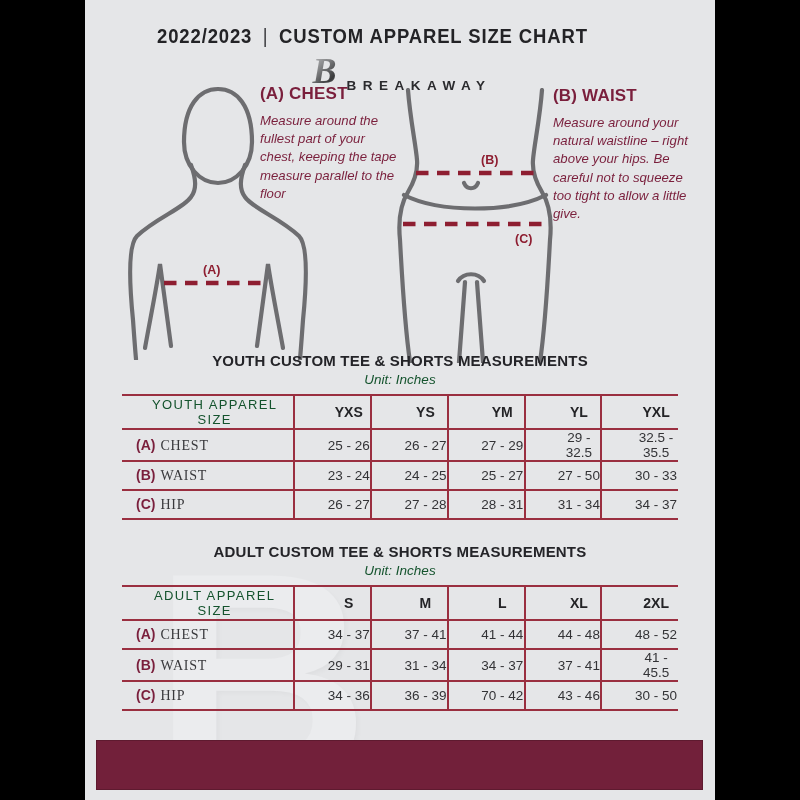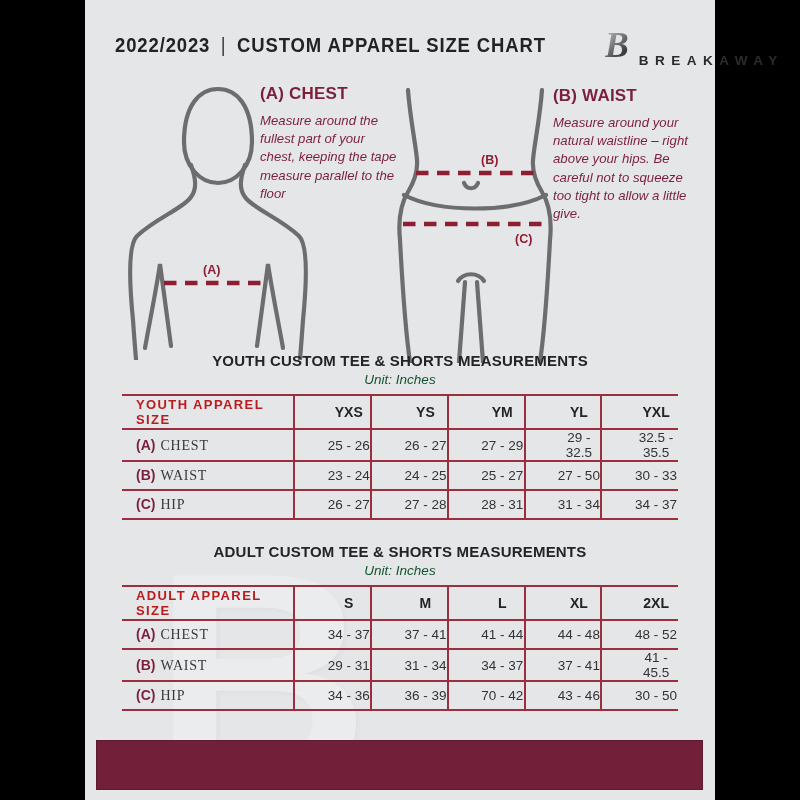--- a/index.html
+++ b/index.html
@@ -13,21 +13,21 @@
   *{margin:0;padding:0;box-sizing:border-box;}
   html,body{width:800px;height:800px;background:#000;overflow:hidden;
     font-family:"Liberation Sans","DejaVu Sans",sans-serif;}
   .canvas{position:relative;width:800px;height:800px;background:#000;}
   .page{position:absolute;left:85px;top:0;width:630px;height:800px;background:var(--page-bg);}
 
   .watermark{position:absolute;left:68px;top:528px;font-size:300px;line-height:1;
     font-weight:700;color:#f0f1f3;opacity:.55;z-index:0;
     text-shadow:3px 3px 4px rgba(0,0,0,.05);}
 
-  .layer{position:absolute;z-index:1;}
+  .layer{position:absolute;z-index:1;flex-direction:column;}
 
   
   .header{left:0;top:0;width:630px;height:66px;display:flex;align-items:center;
     justify-content:space-between;padding:24px 26px 0 30px;}
   .header-left{display:inline-block;transform:scaleX(.88);transform-origin:left center;
     font-size:21px;font-weight:700;letter-spacing:1px;color:#232326;white-space:nowrap;}
   .header-divider{display:inline-block;padding:0 12px;font-weight:400;color:#3a3a3e;}
   .brand{display:flex;align-items:center;gap:10px;}
   .logo-b{font-family:"Liberation Serif","DejaVu Serif",serif;font-weight:700;font-style:italic;
     font-size:36px;line-height:1;background:linear-gradient(135deg,#c2c3c5 0%,#8a8b8d 35%,#3a3b3d 75%,#6f7072 100%);
@@ -48,22 +48,22 @@
   .tbl-title{font-size:15px;font-weight:700;letter-spacing:.2px;color:#242428;}
   .tbl-unit{font-size:13.5px;font-style:italic;color:#14532d;margin:3px 0 7px;}
   table.size-table{width:100%;border-collapse:collapse;table-layout:fixed;
     border-top:2px solid var(--line);border-bottom:2px solid var(--line);}
   .size-table col.c-label{width:31%;}
   .size-table th{height:34px;border-bottom:2px solid var(--line);font-weight:700;
     font-size:14px;color:#242427;vertical-align:middle;}
   .size-table td{height:29px;font-size:13.5px;color:#333336;vertical-align:middle;}
   .size-table tbody tr:not(:last-child) td{border-bottom:2px solid var(--line);}
   .size-table th + th,.size-table td + td{border-left:2px solid var(--line);padding-left:32px;}
-  .size-table th:first-child{font-weight:700;font-size:13px;letter-spacing:1.4px;
-    color:#b91c1c;text-align:left;padding-left:14px;}
+  .size-table th:first-child{font-weight:400;font-size:13px;letter-spacing:1.4px;
+    color:#14532d;text-align:center;padding-left:14px;}
   .size-table td:first-child{text-align:left;padding-left:14px;font-size:14px;}
   .rl-prefix{color:var(--maroon);font-weight:700;margin-right:5px;}
   .rl-name{color:#39393c;letter-spacing:.8px;font-family:Liberation Serif, serif;}
 
   .footer-bar{left:11px;top:740px;width:607px;height:50px;background:var(--footer);
     border:1px solid #5e1a2f;z-index:2;}
 </style>
 </head>
 <body>
 

